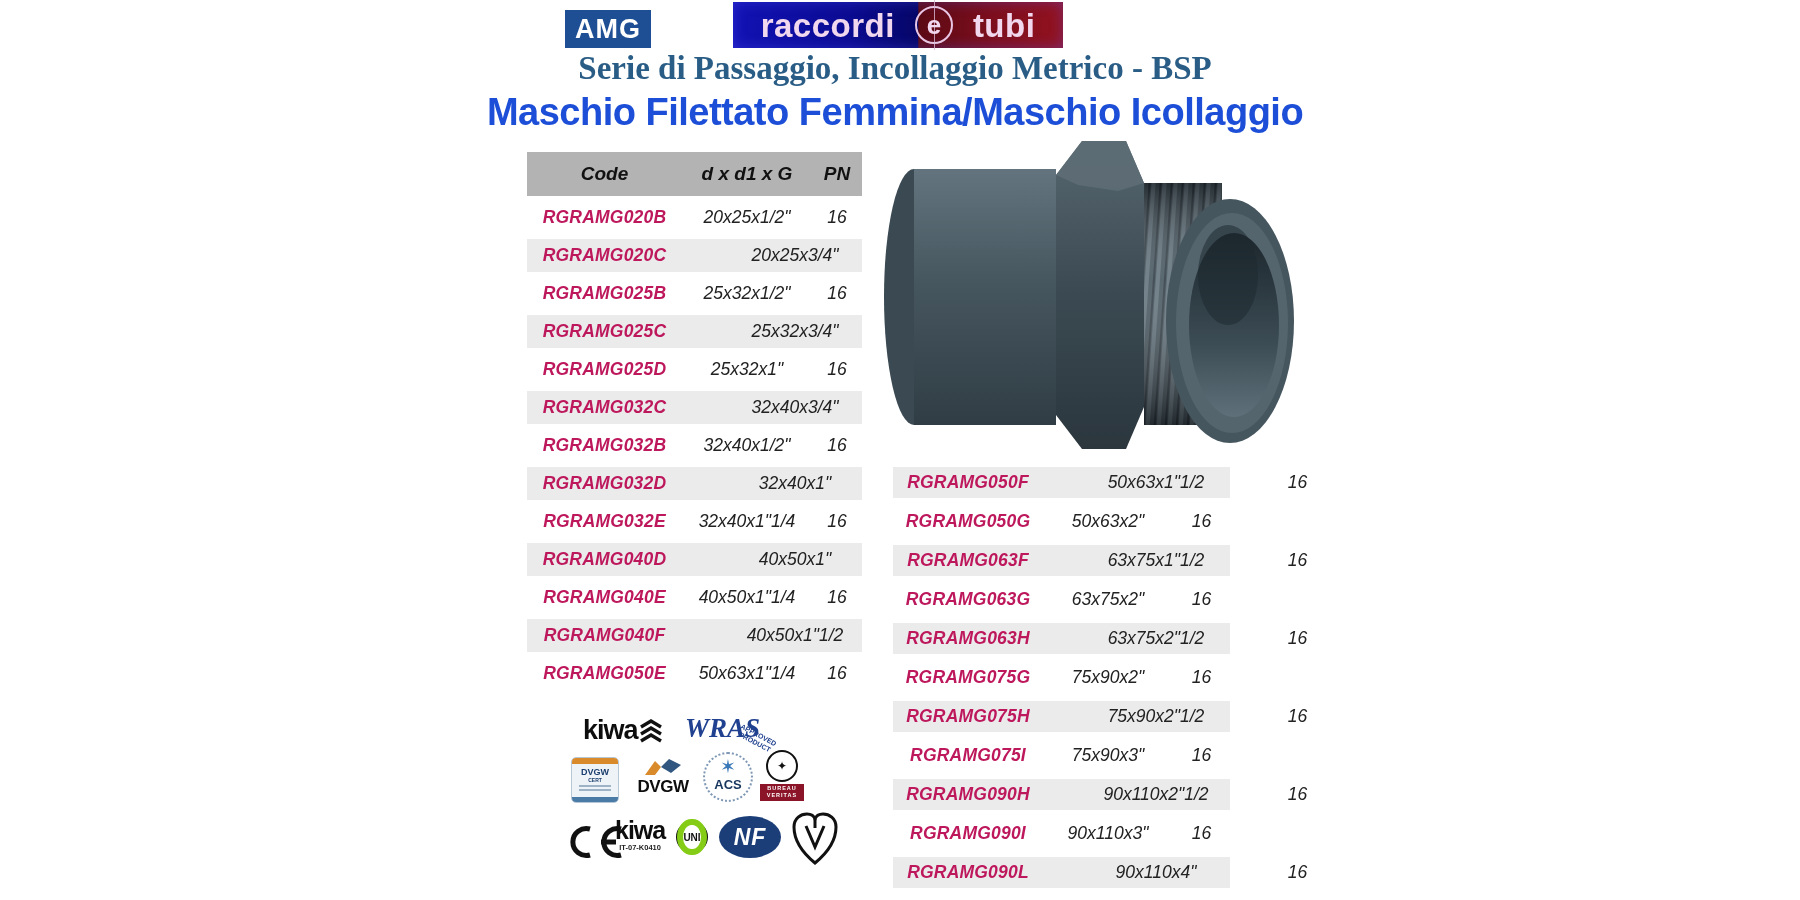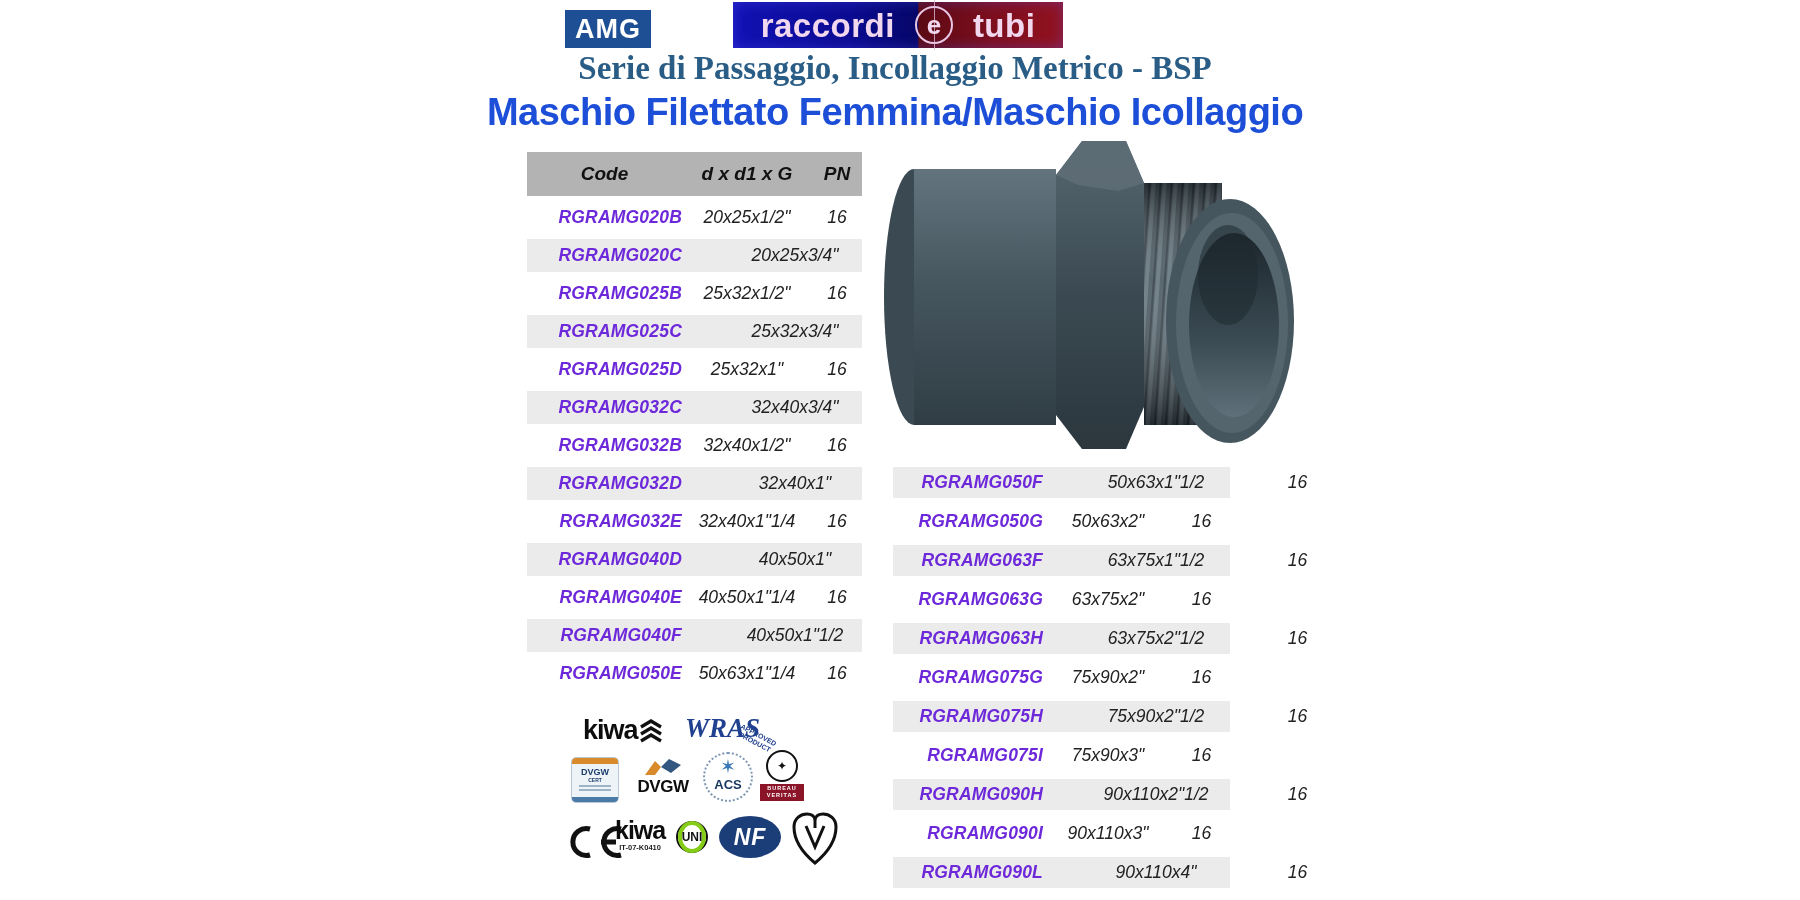--- a/index.html
+++ b/index.html
@@ -32,21 +32,21 @@
   .left-table{left:527px;top:152px;width:335px;}
   .left-table .thead,.left-table .trow{grid-template-columns:155px 130px 50px;}
   .right-table{left:893px;top:467px;width:337px;}
   .right-table .trow{grid-template-columns:150px 130px 57px;}
   .thead{background:#b3b3b3;height:44px;font-weight:700;font-size:19px;color:#111;}
   .trow{height:33px;margin-top:5px;font-size:17.5px;color:#222;}
   .right-table .trow{height:31px;margin-top:8px;}
   .right-table .trow:first-child{margin-top:0;}
   .trow.shade{background:#ebebeb;gap:48px;}
   .tcell{text-align:center;white-space:nowrap;}
-  .tcell.c0{font-weight:700;color:#6d28d9;letter-spacing:.2px;text-align:right;}
+  .tcell.c0{font-weight:700;color:#be185d;letter-spacing:.2px;}
 
   
   .photo{position:absolute;left:880px;top:125px;width:420px;height:335px;}
 
   
   .certs{position:absolute;left:527px;top:705px;width:335px;height:170px;}
   .cert{position:absolute;}
   .kiwa1{left:56px;top:10px;font-weight:700;font-size:27px;letter-spacing:-1px;color:#0d0d0d;}
   .kiwa-waves{left:112px;top:14px;}
   .wras{left:158px;top:8px;font-family:"Liberation Serif",serif;font-style:italic;font-weight:700;
@@ -71,22 +71,22 @@
   .bv .ring{width:28px;height:28px;border:2px solid #111;border-radius:50%;margin:0 auto;
             display:flex;align-items:center;justify-content:center;font-size:12px;color:#111;}
   .bv .box{margin-top:2px;background:#8c1428;color:#fff;font-size:5.5px;font-weight:700;
            letter-spacing:1px;line-height:1.3;padding:1px 0 2px 0;}
   .ce{left:36px;top:119px;}
   .kiwa2{left:88px;top:113px;text-align:center;}
   .kiwa2 .t{font-size:25px;font-weight:700;letter-spacing:-1px;color:#0d0d0d;line-height:1;}
   .kiwa2 .s{font-size:7.5px;font-weight:700;color:#222;}
   .uni{left:149px;top:116px;width:32px;height:32px;border:2px solid #111;border-radius:50%;
        box-sizing:border-box;display:flex;align-items:center;justify-content:center;}
-  .uni .inner{width:24px;height:24px;border:4px solid #84cc16;border-radius:50%;
-              display:flex;align-items:center;justify-content:center;font-size:12px;font-weight:700;}
+  .uni .inner{width:24px;height:24px;border:6px solid #84cc16;border-radius:50%;
+              display:flex;align-items:center;justify-content:center;font-size:10px;font-weight:700;}
   .nf{left:192px;top:111px;width:62px;height:42px;background:#1c3e78;border-radius:50%;
       display:flex;align-items:center;justify-content:center;}
   .nf span{color:#fff;font-weight:700;font-style:italic;font-size:23px;letter-spacing:1px;}
   .kitemark{left:264px;top:106px;}
 </style>
 </head>
 <body>
 
 <div class="page">
 

